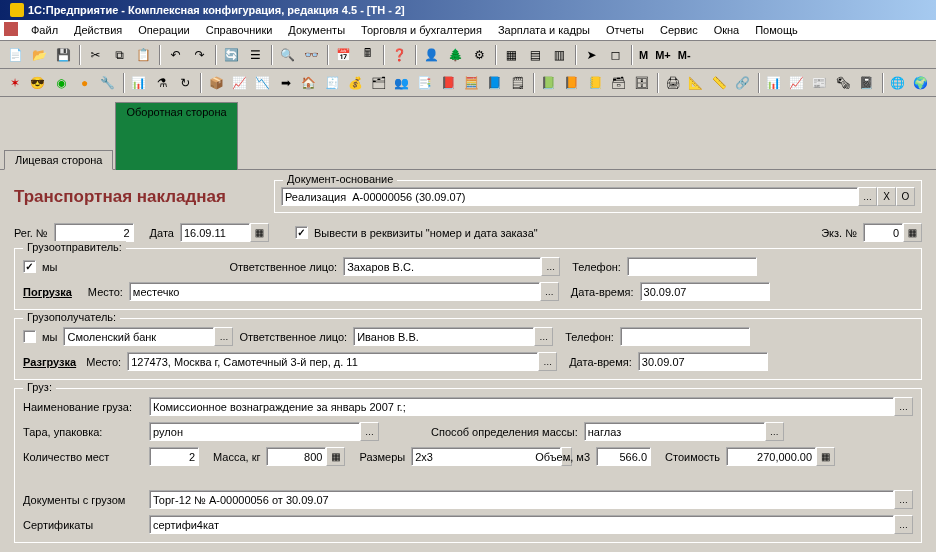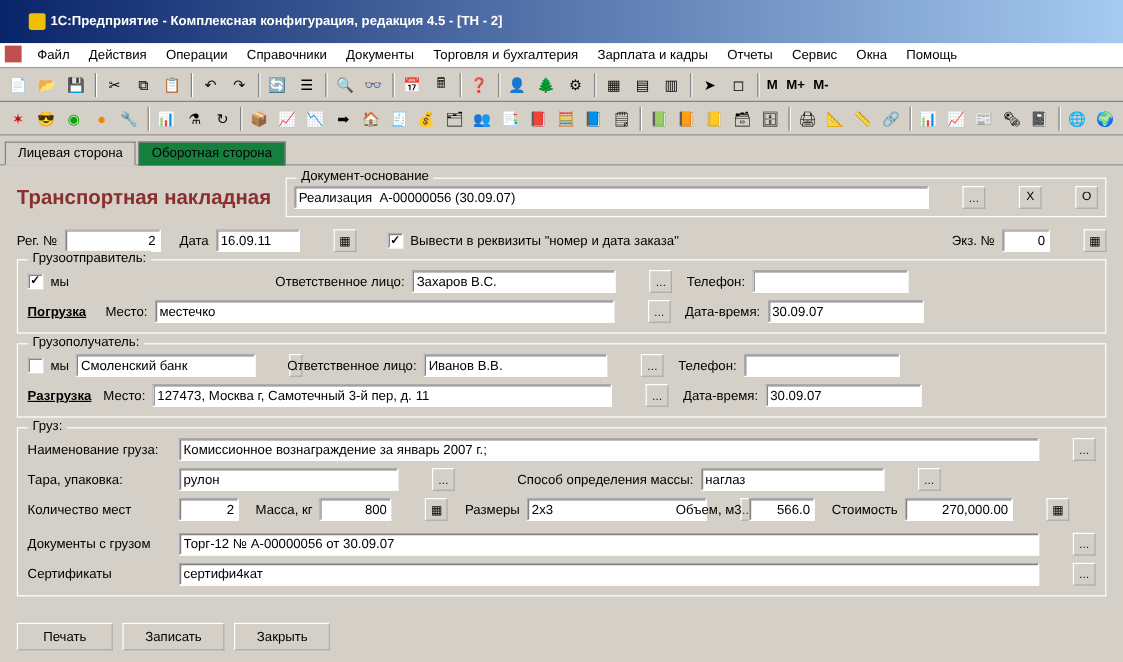--- a/index.html
+++ b/index.html
@@ -9,24 +9,24 @@
     font-size: 11px;
     background: #d4d0c8;
     width: 936px;
     height: 552px;
     overflow: hidden;
   }
   .titlebar {
     background: linear-gradient(to right, #0a246a, #a6caf0);
     color: #fff;
     font-weight: bold;
-    padding: 3px 24px;
+    padding: 3px 10px;
     display: flex;
     align-items: center;
-    height: 36px;
+    height: 20px;
   }
   .titlebar .app-icon {
     width: 14px; height: 14px; margin-right: 4px;
     background: #f0c000; border-radius: 2px;
     display:inline-block;
   }
   .menubar {
     background: #ffffff;
     padding: 2px 4px;
     display: flex;
@@ -72,20 +72,21 @@
     margin-right: 2px;
     position: relative;
     top: 1px;
     cursor: default;
   }
   .tab.active {
     background: #d4d0c8;
     border-bottom: 1px solid #d4d0c8;
     font-weight: normal;
     z-index: 1;
+    margin-top: 48px;
   }
   .content {
     padding: 10px 14px;
     background:#d4d0c8;
   }
   .doc-header {
     display:flex; align-items:center; gap:12px;
     margin-bottom:10px;
   }
   .doc-title {
@@ -107,21 +108,21 @@
   label.link { text-decoration:underline; cursor:pointer; }
   input.text, .text-input {
     border: 1px inset #fff;
     background:#fff;
     height: 19px;
     padding: 1px 3px;
     font-family: inherit; font-size:11px;
     box-shadow: inset 1px 1px 0 #848284;
   }
   input.text.right { text-align:right; }
-  .input-combo { display:flex;gap:28px; }
+  .input-combo { display:flex; }
   .input-combo input.text { flex:1; }
   .pick-btn, .small-btn {
     width:19px; height:19px;
     border:1px outset #fff;
     background:#d4d0c8;
     font-size:9px; display:inline-flex; align-items:center; justify-content:center;
     padding:0; cursor:pointer;
   }
   .pick-btn::after { content:"…"; }
   .cal-btn::after { content:"▦"; font-size:10px; }
@@ -252,21 +253,21 @@
 
 <div class="tabstrip">
   <div class="tab active">Лицевая сторона</div>
   <div class="tab">Оборотная сторона</div>
 </div>
 
 <div class="content">
 
   <div class="doc-header">
     <span class="doc-title">Транспортная накладная</span>
-    <div class="fieldset-flat" style="flex:1; margin-bottom:0; padding:6px 6px;">
+    <div class="fieldset-flat" style="flex:1; margin-bottom:0; padding:6px 6px;margin-left:36px;">
       <span class="legend">Документ-основание</span>
       <div class="input-combo">
         <input class="text" style="flex: 1 1 0%;" value="Реализация  А-00000056 (30.09.07)">
         <button class="pick-btn"></button>
         <button class="small-btn x-btn"></button>
         <button class="small-btn o-btn"></button>
       </div>
     </div>
   </div>
 
@@ -380,21 +381,21 @@
         <button class="pick-btn"></button>
       </div>
       <label class="lbl" style="margin-left:8px">Объем, м3</label>
       <input class="text right" style="width: 55px;" value="566.0">
       <label class="lbl" style="margin-left:8px">Стоимость</label>
       <div class="input-combo">
         <input class="text right" style="width: 90px;" value="270,000.00">
         <button class="small-btn cal-btn"></button>
       </div>
     </div>
-    <div class="row" style="margin-top:10px">
+    <div class="row" style="margin-top:24px">
       <label class="lbl" style="width:120px">Документы с грузом</label>
       <div class="input-combo" style="flex:1">
         <input class="text" value="Торг-12 № А-00000056 от 30.09.07" style="">
         <button class="pick-btn"></button>
       </div>
     </div>
     <div class="row">
       <label class="lbl" style="width:120px">Сертификаты</label>
       <div class="input-combo" style="flex:1">
         <input class="text" value="сертифи4кат" style="">

